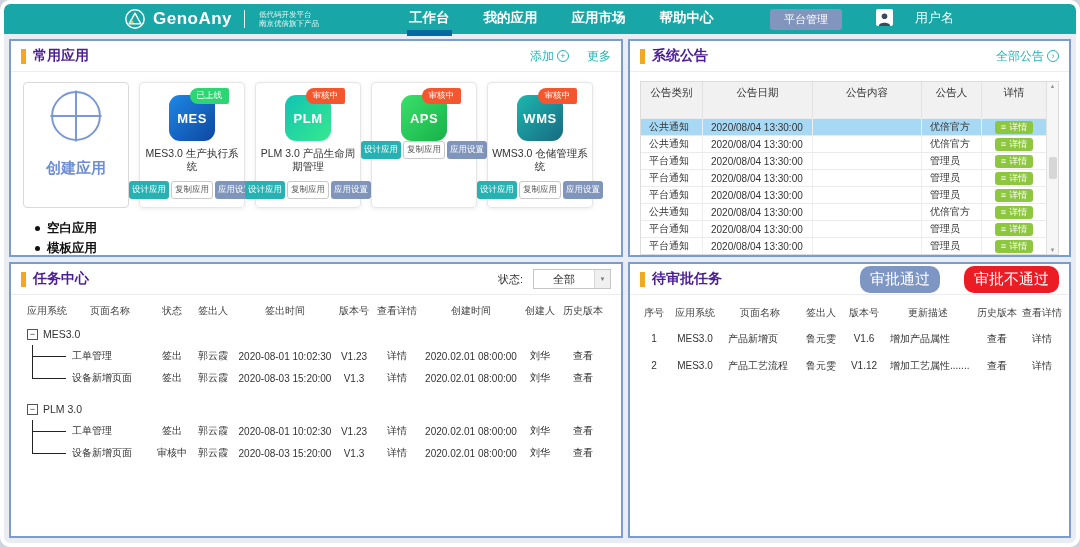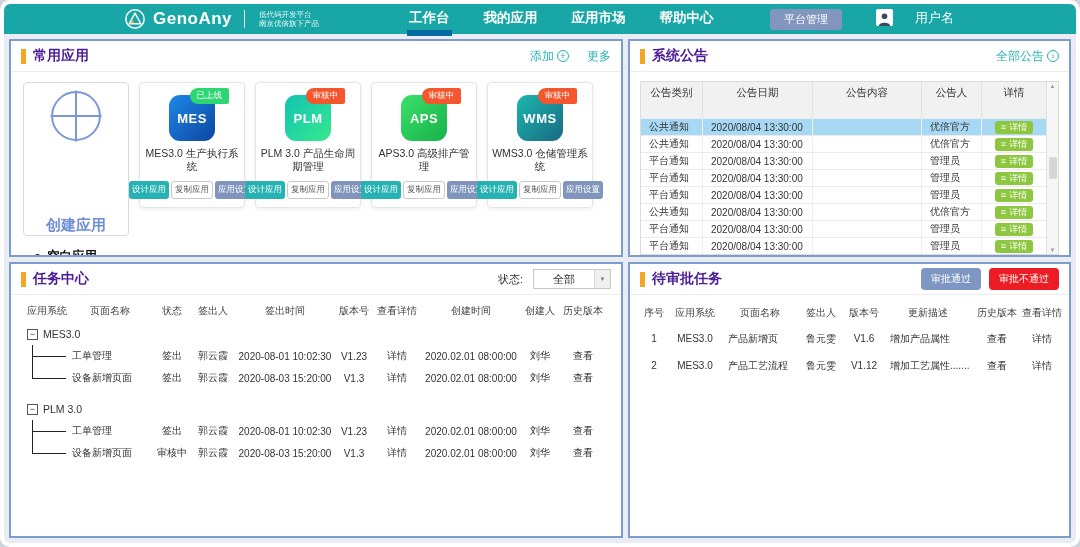--- a/index.html
+++ b/index.html
@@ -32,22 +32,22 @@
   .tbar { width:5px; height:15px; background:#f5a623; margin-right:7px; flex-shrink:0; }
   .panel-title { font-size:14px; font-weight:bold; color:#4c1d95; }
   .head-spacer { flex:1; }
   .head-link { color:#26b2b2; font-size:12px; cursor:pointer; display:inline-flex; align-items:center; margin-left:18px; }
   .circ { display:inline-flex; width:12px; height:12px; border:1px solid currentColor; border-radius:50%;
           align-items:center; justify-content:center; font-size:9px; line-height:1; margin-left:3px; }
 
   
   .ca-body { display:flex; gap:10px; padding:10px 12px; }
   .ca-left { width:106px; flex-shrink:0; }
-  .create-card { width:106px; height:154px; border:1px solid #d9d9d9; border-radius:4px; background:#fff;
-                 display:flex; flex-direction:column; align-items:center; justify-content:space-between; gap:6px; cursor:pointer; }
+  .create-card { width:106px; height:126px; border:1px solid #d9d9d9; border-radius:4px; background:#fff;
+                 display:flex; flex-direction:column; align-items:center; justify-content:flex-start; gap:6px; cursor:pointer; }
   .create-label { color:#6e8ed6; font-size:15px; font-weight:bold; }
   .bullets { margin-top:10px; padding-left:12px; }
   .bullet { font-size:12.5px; font-weight:bold; color:#111; line-height:20px; display:flex; align-items:center; gap:7px; }
   .bullet::before { content:""; width:5px; height:5px; border-radius:50%; background:#111; flex-shrink:0; }
   .app-card { position:relative; width:106px; height:126px; border:1px solid #e6e6e6; border-radius:4px;
               box-shadow:0 1px 4px rgba(0,0,0,.08); display:flex; flex-direction:column; align-items:center; padding-top:12px; }
   .badge { position:absolute; top:5px; right:15px; color:#fff; font-size:8.5px; padding:2px 7px; border-radius:8px 2px 2px 8px; }
   .app-icon { width:46px; height:46px; border-radius:11px; display:flex; align-items:center; justify-content:center;
               color:#fff; font-size:13px; font-weight:bold; letter-spacing:.5px; flex-shrink:0; }
   .app-name { flex:1; font-size:10.5px; color:#333; text-align:center; line-height:13px; margin:6px 3px 0; }
@@ -99,21 +99,21 @@
   .status-label { font-size:11px; color:#333; }
 
   
   .ap-body { padding:6px 10px; font-size:10px; color:#333; }
   .ap-grid { display:grid; grid-template-columns:28px 54px 76px 46px 40px 88px 50px 40px; align-items:center; }
   .ap-head { height:24px; color:#444; }
   .ap-head > div { text-align:center; }
   .ap-row { height:27px; }
   .ap-row > div { text-align:center; }
   .ap-row .left { text-align:left; padding-left:6px; }
-  .appr-btn { font-size:10px; color:#fff; border:none; border-radius:4px; padding:4px 10px; cursor:pointer; margin-left:8px; }
+  .appr-btn { font-size:15px; color:#fff; border:none; border-radius:10px; padding:4px 10px; cursor:pointer; margin-left:24px; }
   .btn-approve { background:#7e96c4; }
   .btn-reject { background:#ec1c24; }
   .link-cell { cursor:pointer; }
 </style>
 </head>
 <body>
 
 <div class="app">
 
   <div class="topbar">
@@ -205,21 +205,20 @@
           <div class="mini-row">
             <button class="btn-mini btn-design">设计应用</button>
             <button class="btn-mini btn-copy">复制应用</button>
             <button class="btn-mini btn-settings">应用设置</button>
           </div>
         </div>
 
         <div class="app-card">
           <span class="badge" style="background: rgb(244, 87, 46);">审核中</span>
           <span class="app-icon" style="background: linear-gradient(135deg, rgb(58, 224, 106), rgb(23, 178, 73));">APS</span>
-          <span class="app-name">APS3.0 高级排产管理</span>
           <div class="mini-row">
             <button class="btn-mini btn-design">设计应用</button>
             <button class="btn-mini btn-copy">复制应用</button>
             <button class="btn-mini btn-settings">应用设置</button>
           </div>
         </div>
 
         <div class="app-card">
           <span class="badge" style="background: rgb(244, 87, 46);">审核中</span>
           <span class="app-icon" style="background: linear-gradient(135deg, rgb(28, 183, 174), rgb(24, 106, 130));">WMS</span>

